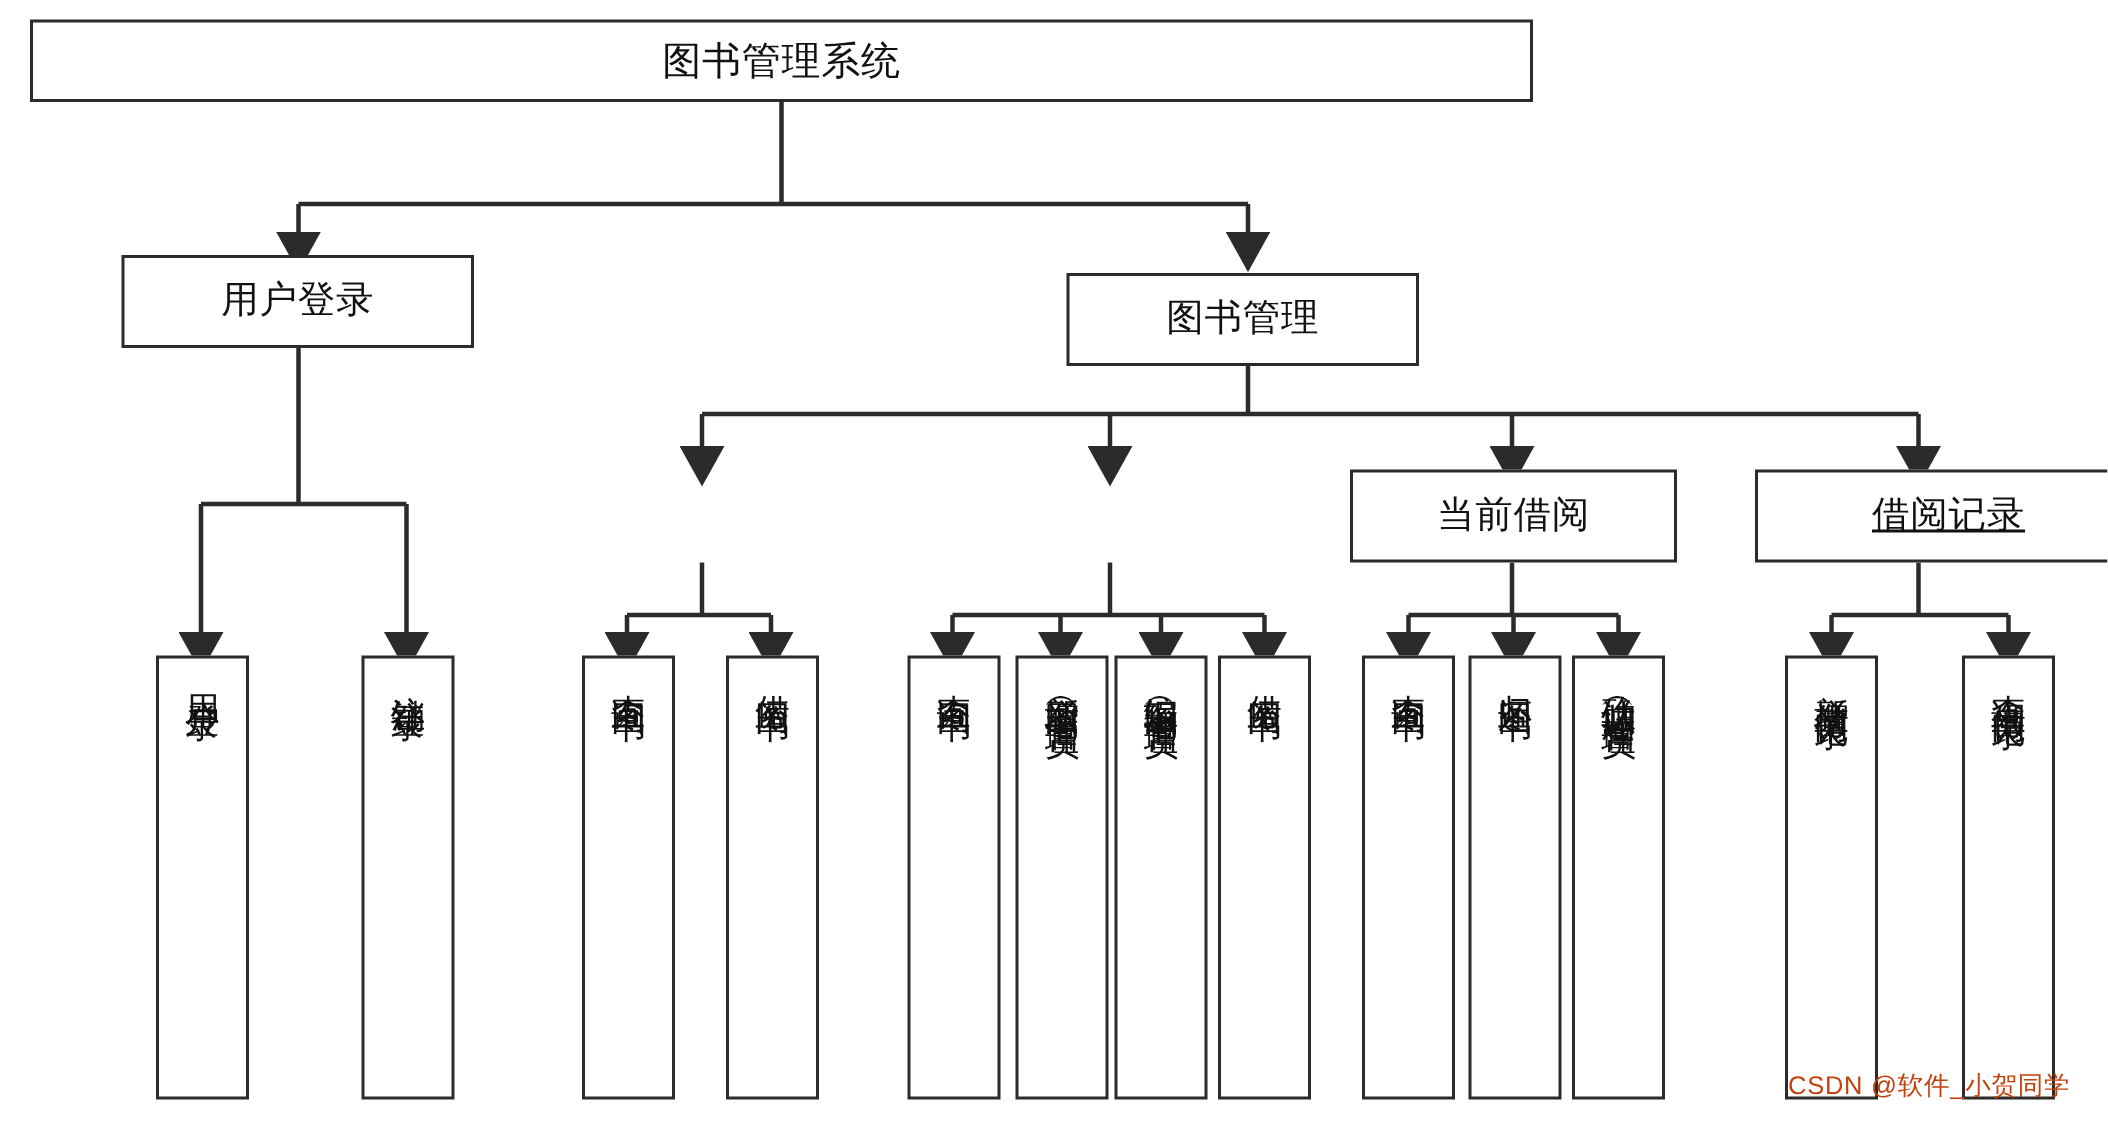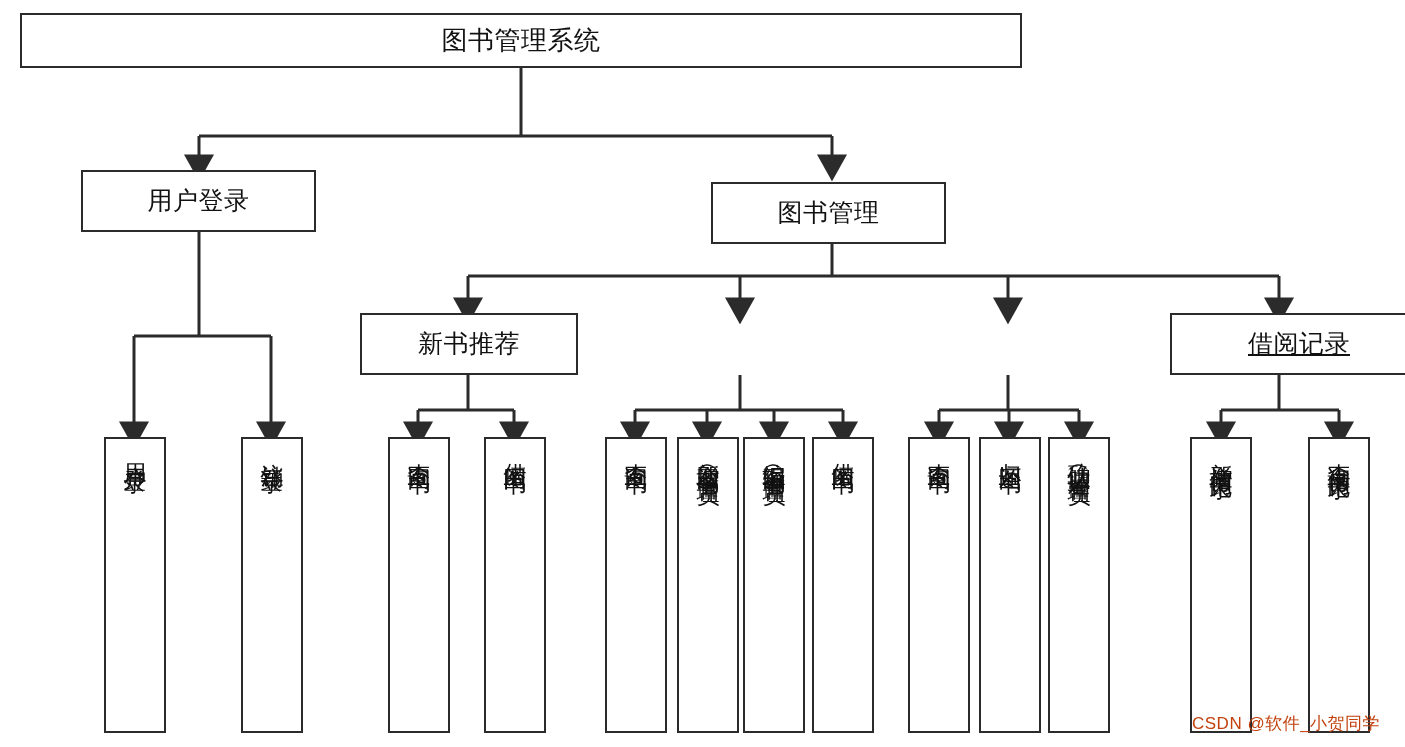--- a/index.html
+++ b/index.html
@@ -128,22 +128,22 @@
     <span class="label">图书管理系统</span>
   </div>
 
   <div class="node h" style="left:81px; top:170px; width:235px; height:62px;">
     <span class="label">用户登录</span>
   </div>
   <div class="node h" style="left:711px; top:170px; width:235px; height:62px;margin-top:12px;">
     <span class="label">图书管理</span>
   </div>
 
-  <div class="node h" style="left:360px; top:313px; width:218px; height:62px;">
-    <span class="label">新书推荐</span>
+  <div class="node h" style="left:900px; top:313px; width:218px; height:62px;">
+    <span class="label">当前借阅</span>
   </div>
   <div class="node h" style="left:1170px; top:313px; width:258px; height:62px;text-decoration:underline;">
     <span class="label">借阅记录</span>
   </div>
 
   <div class="node v" style="left:104px; top:437px; width:62px; height:296px;">
     <span class="label">用户登录</span>
   </div>
   <div class="node v" style="left:241px; top:437px; width:62px; height:296px;">
     <span class="label">注销登录</span>

